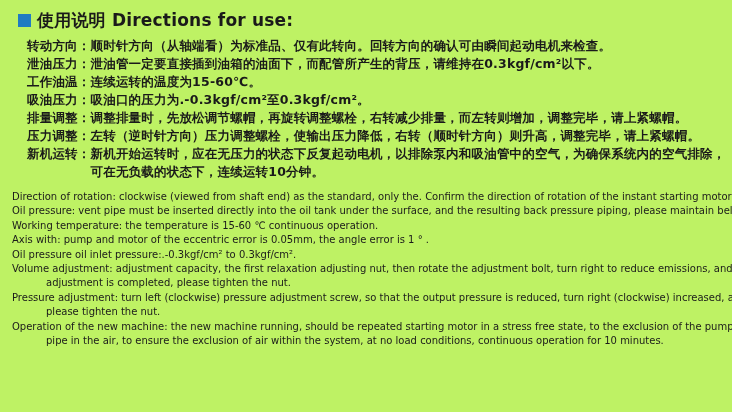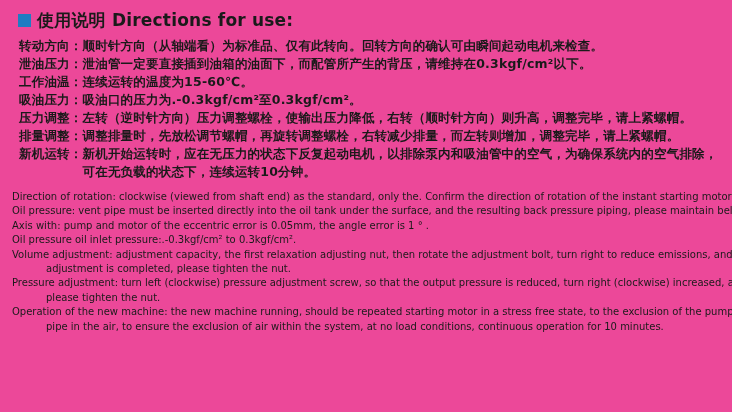--- a/index.html
+++ b/index.html
@@ -1,20 +1,20 @@
 <!DOCTYPE html>
 <html><head>
 <meta charset="utf-8">
 <style>
   html, body { margin: 0; padding: 0; background: #ffffff; }
   .page {
     position: relative;
     width: 732px;
     height: 412px;
-    background: #ec4899;
+    background: #bef264;
     overflow: hidden;
     font-family: "DejaVu Sans", "Liberation Sans", sans-serif;
     color: #1a1a1a;
   }
   .header {
     display: flex;
     align-items: center;
     gap: 6px;
     padding-top: 9px;
     margin-left: 18px;
@@ -36,21 +36,21 @@
   .cn-section {
     margin: 6px 4px 0 19px;
   }
   .cn-item {
     display: flex;
     font-weight: bold;
     font-size: 12.5px;
     line-height: 18px;
     letter-spacing: 0.2px;
   }
-  .cn-label { white-space: nowrap; flex: 0 0 auto; }
+  .cn-label { white-space: nowrap; flex: 0 0 auto; margin-left: 8px; }
   .cn-text  { flex: 1 1 auto; }
   .en-section {
     margin: 9px 0 0 12px;
   }
   .en-line {
     font-size: 10px;
     line-height: 14.4px;
     white-space: nowrap;
     letter-spacing: 0px;
   }
@@ -77,36 +77,37 @@
     </div>
     <div class="cn-item">
       <span class="cn-label">工作油温：</span>
       <span class="cn-text">连续运转的温度为15-60℃。</span>
     </div>
     <div class="cn-item">
       <span class="cn-label">吸油压力：</span>
       <span class="cn-text">吸油口的压力为.-0.3kgf/cm²至0.3kgf/cm²。</span>
     </div>
     <div class="cn-item">
+      <span class="cn-label">排量调整：</span>
+      <span class="cn-text">调整排量时，先放松调节螺帽，再旋转调整螺栓，右转减少排量，而左转则增加，调整完毕，请上紧螺帽。</span>
+    </div>
+    <div class="cn-item">
       <span class="cn-label">压力调整：</span>
       <span class="cn-text">左转（逆时针方向）压力调整螺栓，使输出压力降低，右转（顺时针方向）则升高，调整完毕，请上紧螺帽。</span>
-    </div>
-    <div class="cn-item">
-      <span class="cn-label">排量调整：</span>
-      <span class="cn-text">调整排量时，先放松调节螺帽，再旋转调整螺栓，右转减少排量，而左转则增加，调整完毕，请上紧螺帽。</span>
     </div>
     <div class="cn-item">
       <span class="cn-label">新机运转：</span>
       <span class="cn-text">新机开始运转时，应在无压力的状态下反复起动电机，以排除泵内和吸油管中的空气，为确保系统内的空气排除，可在无负载的状态下，连续运转10分钟。</span>
     </div>
   </div>
 
   <div class="en-section">
     <div class="en-line">Direction of rotation: clockwise (viewed from shaft end) as the standard, only the. Confirm the direction of rotation of  the instant starting motor to check.</div>
     <div class="en-line">Oil pressure: vent pipe must be inserted directly into the oil tank under the surface, and the resulting back pressure piping, please maintain below 0.3kgf/cm².</div>
+    <div class="en-line">Working temperature: the temperature is 15-60 ℃ continuous operation.</div>
     <div class="en-line">Axis with: pump and motor of the eccentric error is 0.05mm, the angle error is 1 ° .</div>
     <div class="en-line">Oil pressure oil inlet pressure:.-0.3kgf/cm² to 0.3kgf/cm².</div>
     <div class="en-line">Volume adjustment: adjustment capacity, the first relaxation adjusting nut, then rotate the adjustment bolt, turn right to reduce emissions, and increase left,the</div>
     <div class="en-line indent">adjustment is completed, please tighten the nut.</div>
     <div class="en-line">Pressure adjustment: turn left (clockwise) pressure adjustment screw, so that the output pressure is reduced, turn right (clockwise) increased, adjust the end,</div>
     <div class="en-line indent">please tighten the nut.</div>
     <div class="en-line">Operation of the new machine:  the new machine running, should be repeated starting motor in a stress free  state,  to the exclusion  of the pump and  suction</div>
     <div class="en-line indent">pipe in the air, to ensure the exclusion of air within the system, at no load conditions, continuous operation for 10 minutes.</div>
   </div>
 

